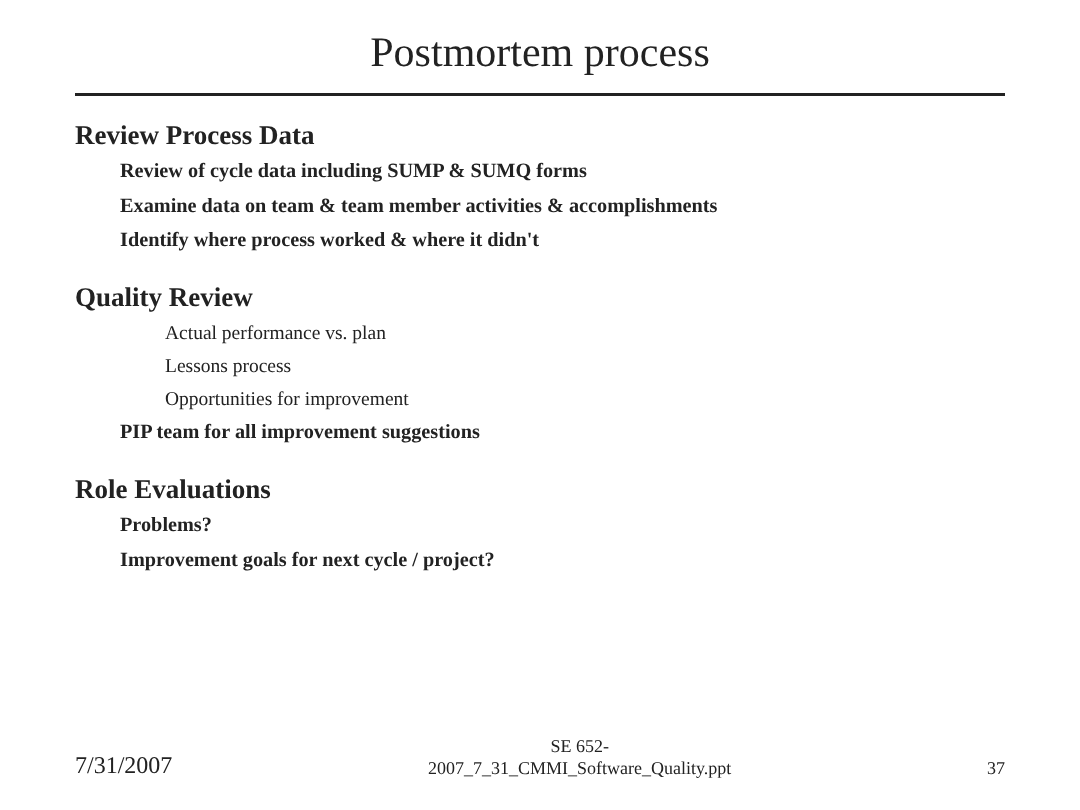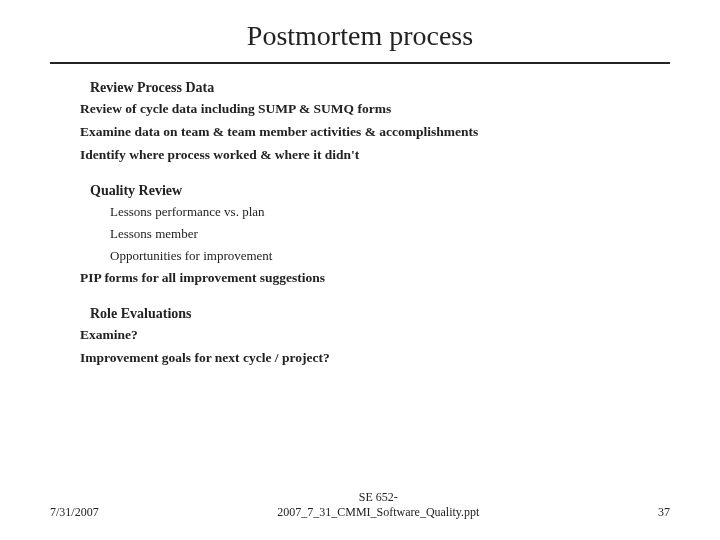--- a/index.html
+++ b/index.html
@@ -42,25 +42,24 @@
     }
 
     .content {
       flex: 1;
       display: flex;
       flex-direction: column;
       gap: 12px;
     }
 
     .section-header {
-      font-size: 14px;
+      font-size: 18px;
       font-weight: bold;
       color: #222222;
       margin-bottom: 2px;
-      margin-left: 40px;
     }
 
     .section-block {
       margin-bottom: 4px;
     }
 
     .level1 {
       padding-left: 30px;
       font-size: 13.5px;
       line-height: 1.7;
@@ -77,21 +76,21 @@
 
     .footer {
       display: flex;
       justify-content: space-between;
       align-items: flex-end;
       margin-top: auto;
       padding-top: 8px;
     }
 
     .footer-left {
-      font-size: 12px;
+      font-size: 16px;
       color: #222222;
     }
 
     .footer-center {
       font-size: 12px;
       color: #222222;
       text-align: center;
       flex: 1;
     }
 
@@ -112,29 +111,29 @@
 
     <div class="section-block">
       <div class="section-header">Review Process Data</div>
       <div class="level1">Review of cycle data including SUMP &amp; SUMQ forms</div>
       <div class="level1">Examine data on team &amp; team member activities &amp; accomplishments</div>
       <div class="level1">Identify where process worked &amp; where it didn't</div>
     </div>
 
     <div class="section-block">
       <div class="section-header">Quality Review</div>
-      <div class="level2">Lessons performance vs. plan</div>
-      <div class="level2">Lessons member</div>
+      <div class="level2">Actual performance vs. plan</div>
+      <div class="level2">Lessons process</div>
       <div class="level2">Opportunities for improvement</div>
-      <div class="level1">PIP forms for all improvement suggestions</div>
+      <div class="level1">PIP team for all improvement suggestions</div>
     </div>
 
     <div class="section-block">
       <div class="section-header">Role Evaluations</div>
-      <div class="level1">Examine?</div>
+      <div class="level1">Problems?</div>
       <div class="level1">Improvement goals for next cycle / project?</div>
     </div>
 
   </div>
 
   <div class="footer">
     <span class="footer-left">7/31/2007</span>
     <span class="footer-center">SE 652-<br>2007_7_31_CMMI_Software_Quality.ppt</span>
     <span class="footer-right">37</span>
   </div>

